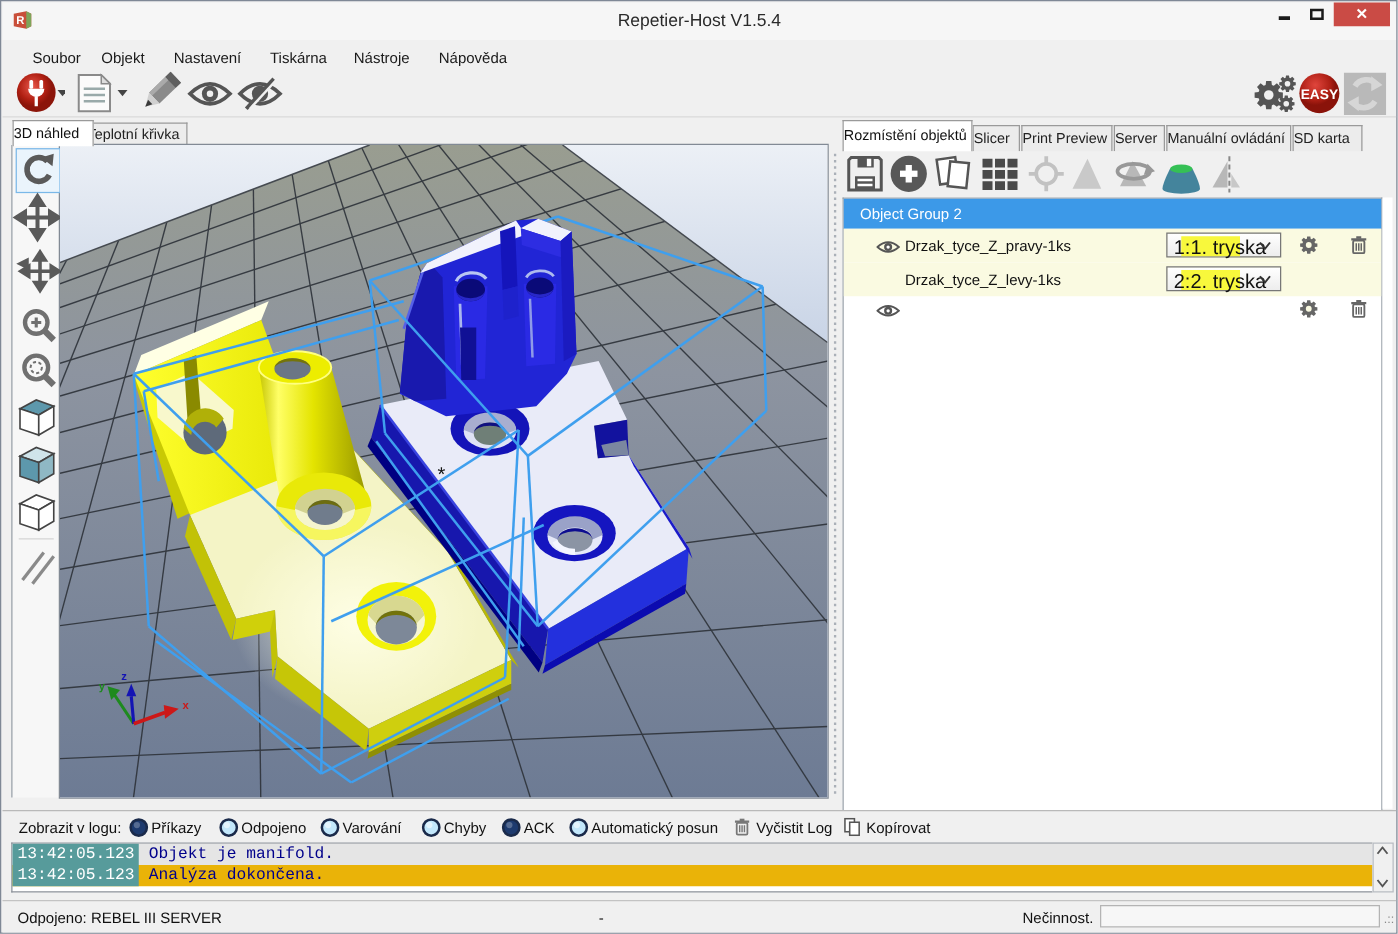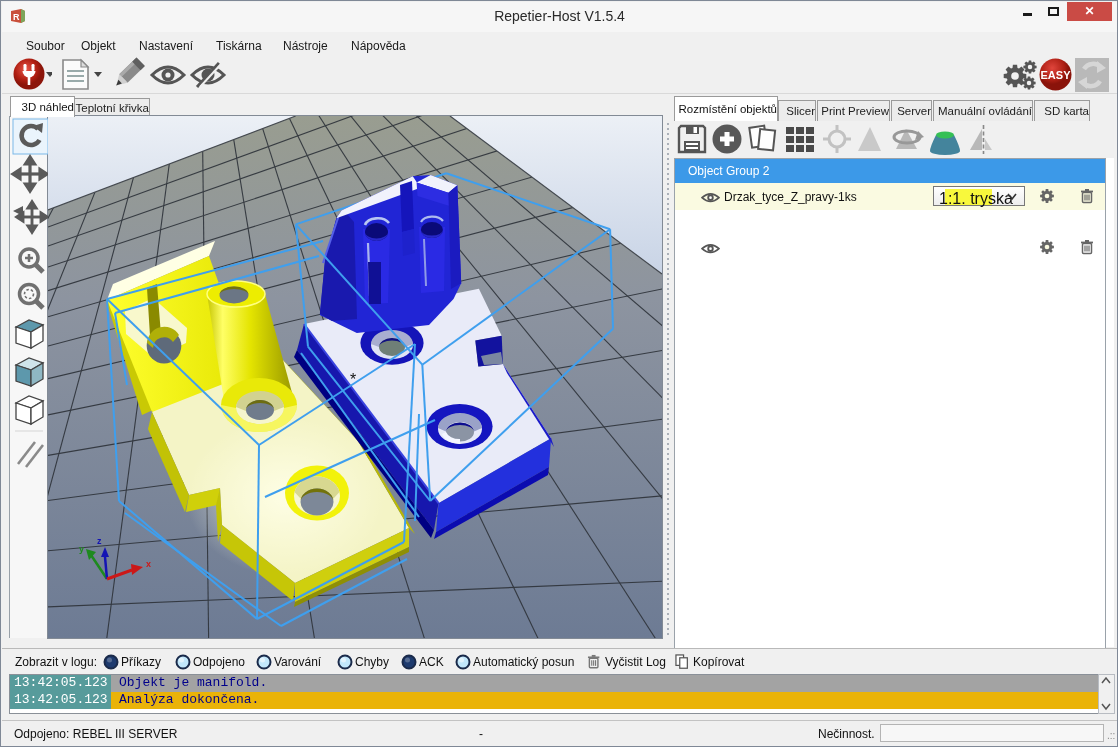--- a/index.html
+++ b/index.html
@@ -2,21 +2,21 @@
 <html><head><meta charset="utf-8"><style>
 *{margin:0;padding:0;box-sizing:border-box}
 html,body{width:1118px;height:747px;overflow:hidden}
 body{font-family:"Liberation Sans",sans-serif;font-size:12px;color:#111;background:#f0f0f0;position:relative;border:1px solid #7f8896}
 .abs{position:absolute}
 .titlebar{left:1px;top:1px;width:1115px;height:30px;background:#f6f6f6}
 .title{width:100%;text-align:center;margin-top:6px;font-size:14px;color:#2a2a2a}
 .menubar{left:1px;top:31px;width:1115px;height:26px;background:#f0f0f0}
 .menubar span{display:inline-block;font-size:12px;color:#1a1a1a}
 .toolbar{left:1px;top:57px;width:1115px;height:36px;background:#f0f0f0;border-bottom:1px solid #d9d9d9}
-.tab{position:absolute;font-size:11.5px;text-align:right;border:1px solid #9a9a9a;border-bottom:none;white-space:nowrap;overflow:hidden}
+.tab{position:absolute;font-size:11.5px;text-align:left;border:1px solid #9a9a9a;border-bottom:none;white-space:nowrap;overflow:hidden}
 .tab.on{background:#fff;z-index:3}
 .tab.off{background:#ececec;color:#222}
 .lstrip{left:8px;top:115px;width:39px;height:522px;background:#f7f7f7;border-left:1px solid #98a0a8}
 .vpborder{left:46px;top:114px;width:616px;height:524px;border:1px solid #828a95}
 .rpanel{left:673px;top:120px;width:441px;height:527px;background:#f0f0f0}
 .list{position:absolute;left:0px;top:37px;width:432px;height:490px;background:#fff;border:1px solid #9aa2aa;border-bottom:none}
 .ghead{height:24px;background:#3c99e8;color:#fff;font-weight:normal;line-height:24px;padding-left:13px}
 .grow{height:27px;background:#fafae1;position:relative}
 .grow .nm{position:absolute;left:49px;top:7px}
 .combo{position:absolute;left:258px;top:3px;width:92px;height:20px;border:1px solid #777;background:linear-gradient(#fff,#ededed);font-size:16px}
@@ -509,20 +509,30 @@
 <div class="grow">
         <span class="nm">Drzak_tyce_Z_pravy-1ks</span>
         <div class="combo">
           <div class="hl" style="width:47px"></div>
           <span class="tx">1:1. tryska</span>
           <svg class="abs" style="left:73px;top:6px" width="10" height="8">
             <polyline points="1,1 5,6 9,1" fill="none" stroke="#333" stroke-width="1.6"></polyline>
           </svg>
         </div>
       </div>
+<div class="grow">
+        <span class="nm">Drzak_tyce_Z_levy-1ks</span>
+        <div class="combo">
+          <div class="hl" style="width:47px"></div>
+          <span class="tx">2:2. tryska</span>
+          <svg class="abs" style="left:73px;top:6px" width="10" height="8">
+            <polyline points="1,1 5,6 9,1" fill="none" stroke="#333" stroke-width="1.6"></polyline>
+          </svg>
+        </div>
+      </div>
 </div>
   </div>
 <div class="abs" style="left:1105px;top:157px;width:8px;height:489px;background:#fff"></div>
 <svg class="abs" style="left:700px;top:189.5px" width="19.0" height="13.299999999999999" viewBox="0 0 20 14">
     <path d="M1 7 Q10 -1 19 7 Q10 15 1 7 Z" fill="none" stroke="#555" stroke-width="1.6"></path>
     <circle cx="10" cy="7" r="3.4" fill="#555"></circle>
     <circle cx="10" cy="7" r="1.4" fill="#fff"></circle>
   </svg>
 <svg class="abs" style="left:700px;top:240.5px" width="19.0" height="13.299999999999999" viewBox="0 0 20 14">
     <path d="M1 7 Q10 -1 19 7 Q10 15 1 7 Z" fill="none" stroke="#555" stroke-width="1.6"></path>
@@ -593,21 +603,21 @@
     <line x1="7" y1="6.5" x2="7" y2="12.5" stroke="#777" stroke-width="1.2"></line>
     <line x1="9" y1="6.5" x2="9" y2="12.5" stroke="#777" stroke-width="1.2"></line>
   </svg>
 <span class="abs" style="left:604px;top:654px">Vyčistit Log</span>
 <svg class="abs" style="left:674px;top:653px" width="14.25" height="15.2" viewBox="0 0 15 16">
     <rect x="1" y="1" width="8" height="11" fill="#fff" stroke="#555" stroke-width="1.3"></rect>
     <rect x="5" y="4" width="8" height="11" fill="#fff" stroke="#555" stroke-width="1.3"></rect>
   </svg>
 <span class="abs" style="left:692px;top:654px">Kopírovat</span>
 <div class="abs logarea">
-    <div class="lrow" style="background:#a3a3a3"><span class="ts">13:42:05.123</span><span class="msg">Objekt je manifold.</span></div>
+    <div class="lrow" style="background:#e5e5e5"><span class="ts">13:42:05.123</span><span class="msg">Objekt je manifold.</span></div>
     <div class="lrow" style="background:#eab308"><span class="ts">13:42:05.123</span><span class="msg">Analýza dokončena.</span></div>
   </div>
 <div class="abs scroll"></div>
 <svg class="abs" style="left:1100px;top:676px" width="12" height="8">
     <polyline points="1,6 5,1 9,6" fill="none" stroke="#555" stroke-width="1.5"></polyline>
   </svg>
 <svg class="abs" style="left:1100px;top:702px" width="12" height="8">
     <polyline points="1,1 5,6 9,1" fill="none" stroke="#555" stroke-width="1.5"></polyline>
   </svg>
 <div class="abs sbar"></div>

